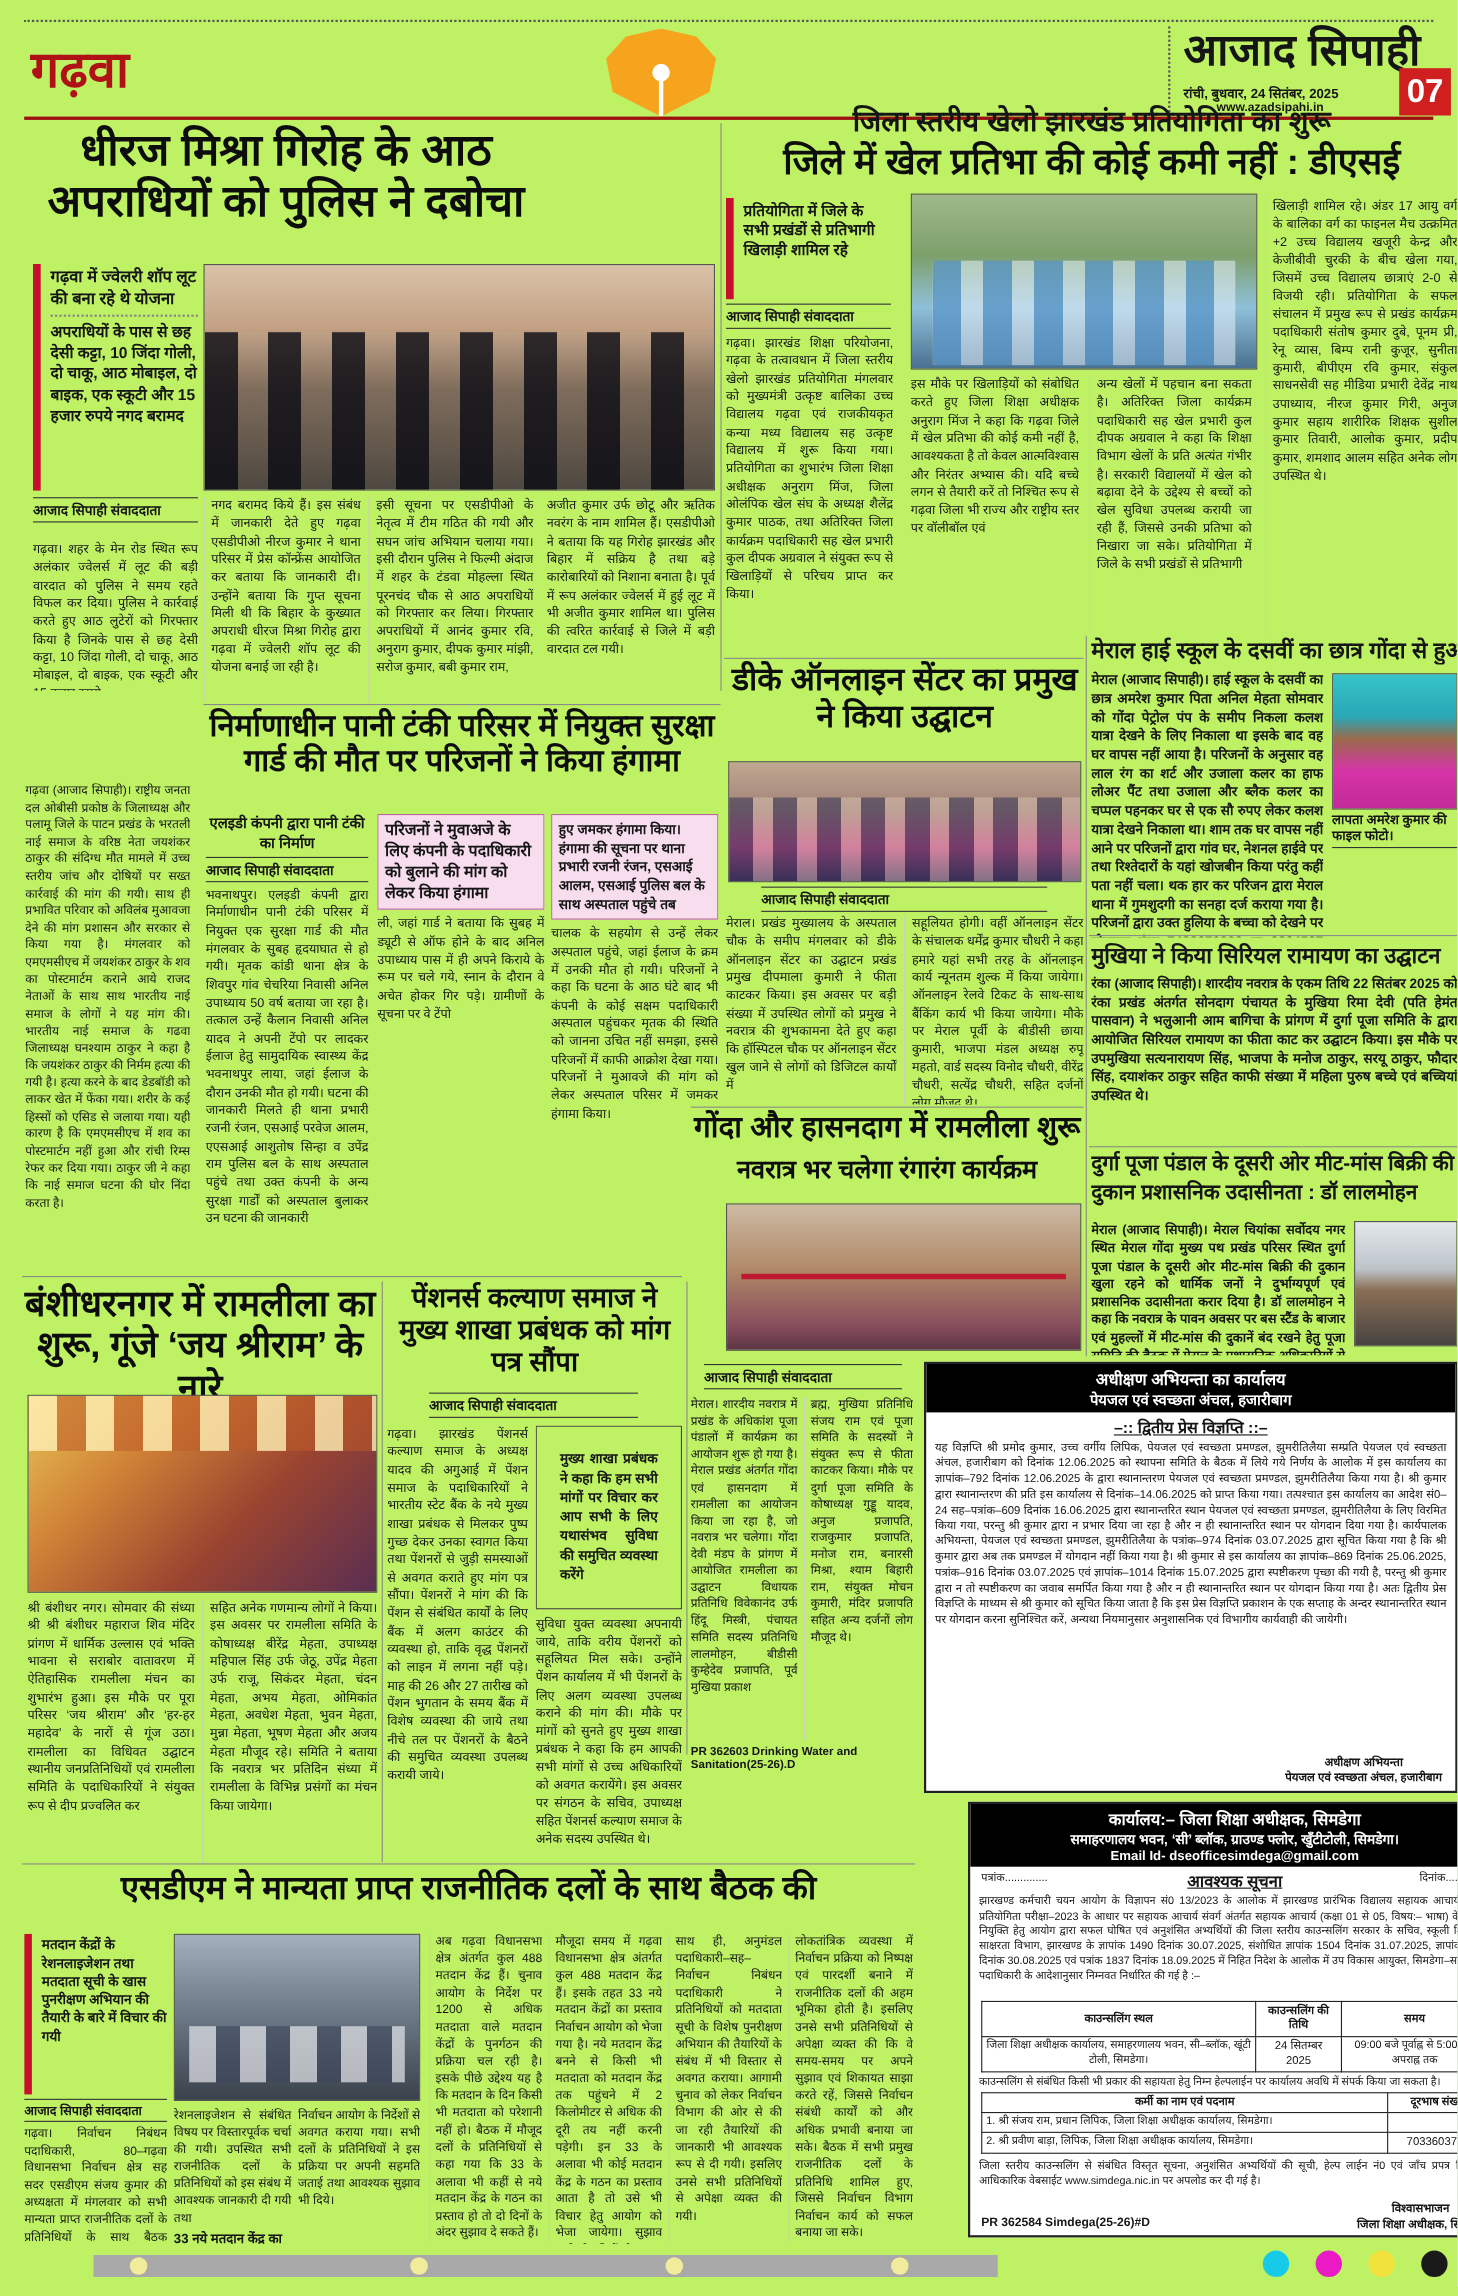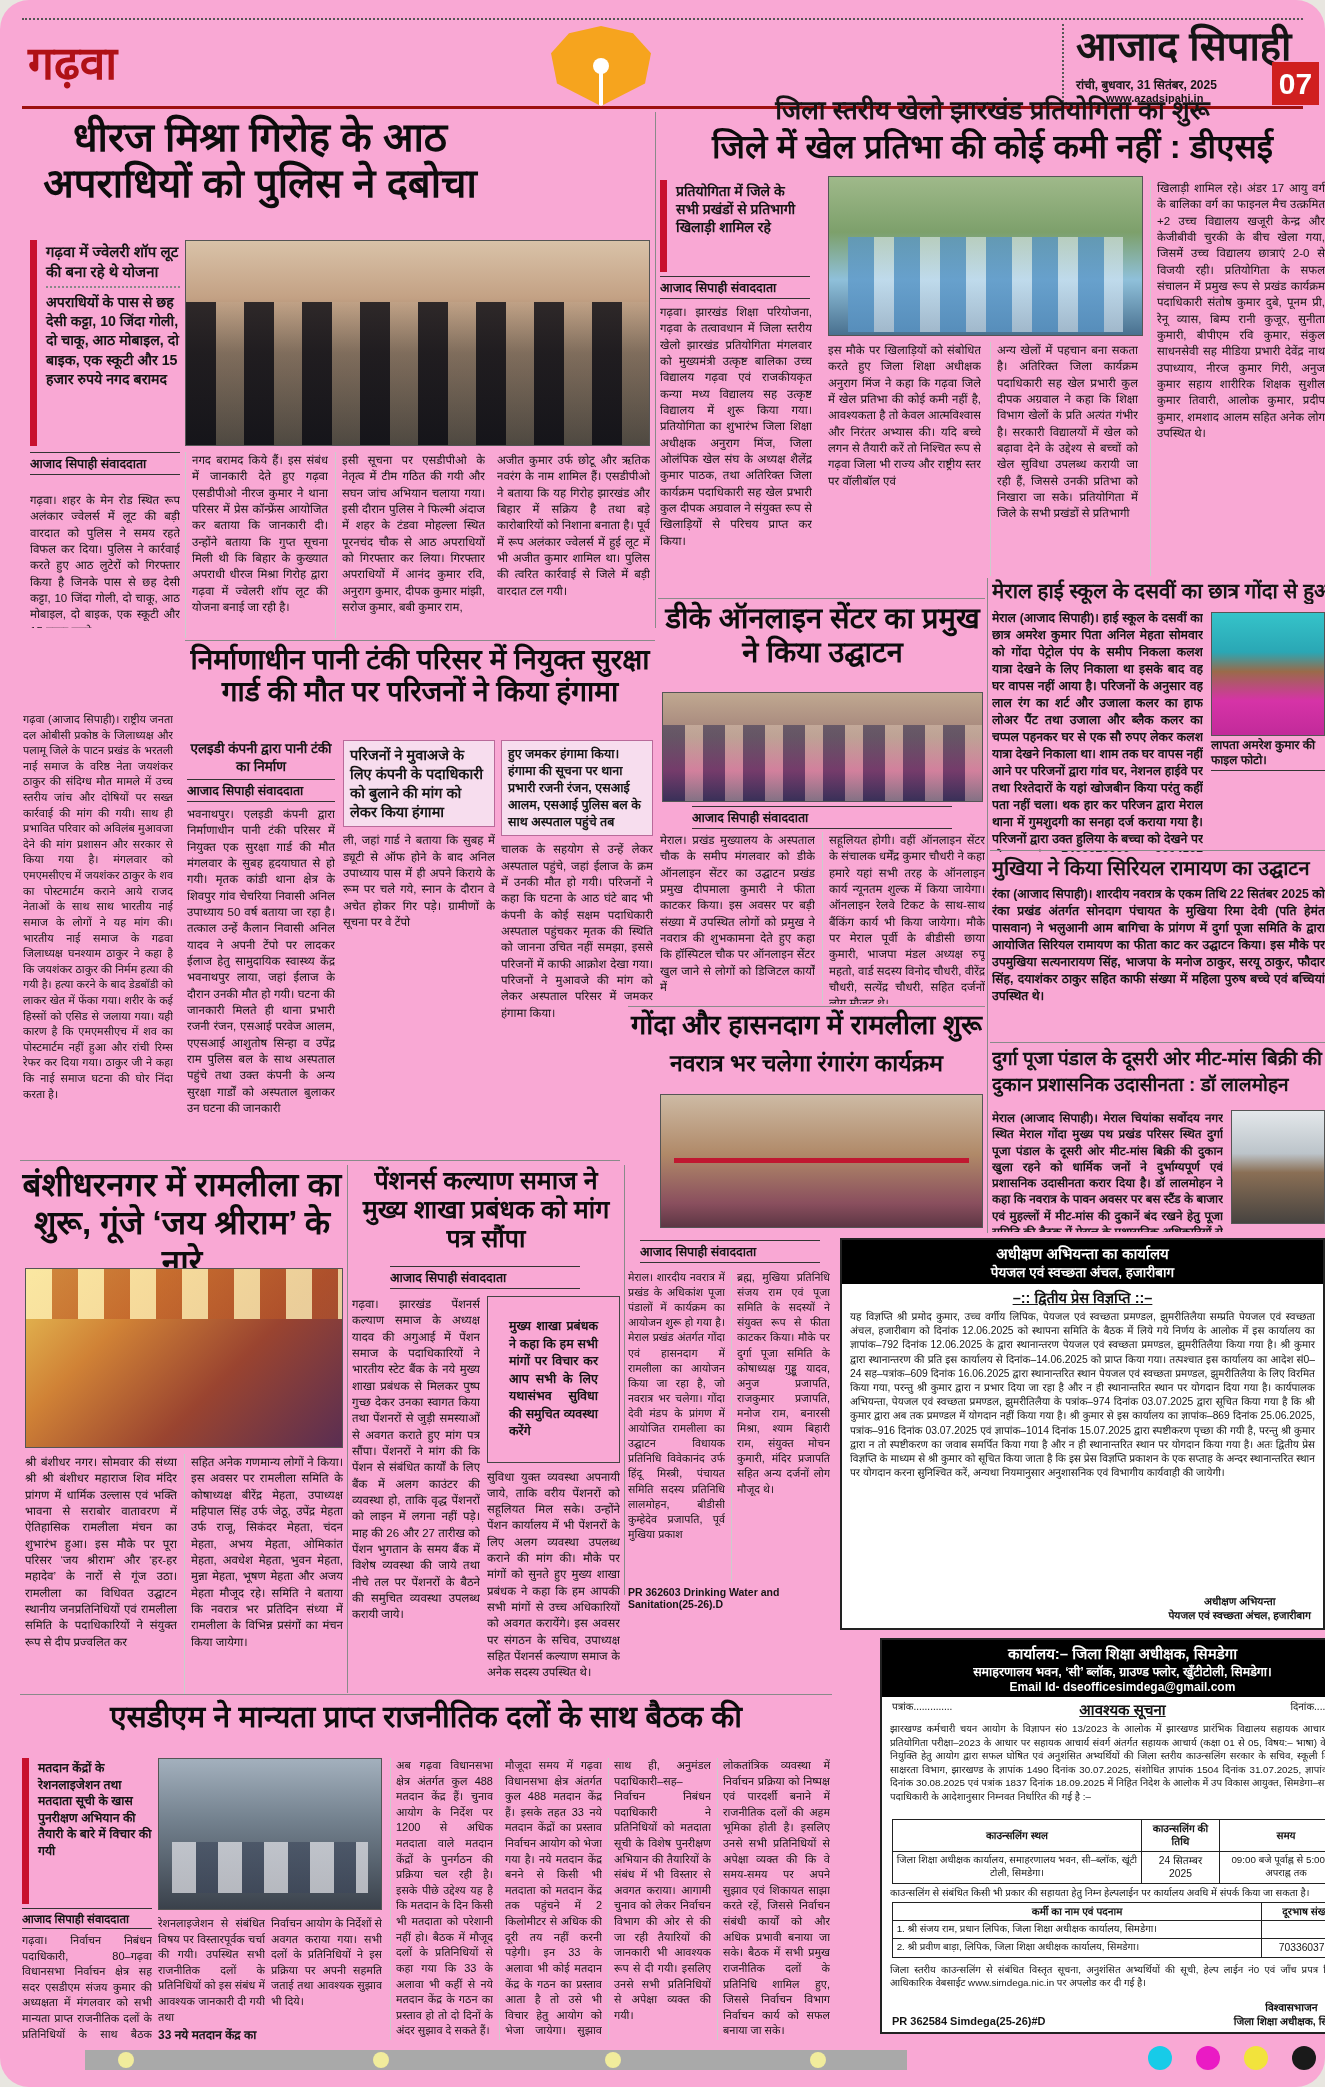--- a/index.html
+++ b/index.html
@@ -1,17 +1,17 @@
 <!DOCTYPE html>
 <html><head>
 <meta charset="utf-8">
 <style>
   html,body{margin:0;padding:0;background:#e8e6e0;}
-  .page{position:relative;width:1325px;height:2087px;background:#f9a8d4;margin:0 auto;
-        font-family:"Liberation Sans",sans-serif;color:#151515;overflow:hidden;border-radius:29px;}
+  .page{position:relative;width:1325px;height:2087px;background:#bef264;margin:0 auto;
+        font-family:"Liberation Sans",sans-serif;color:#151515;overflow:hidden;}
   .abs{position:absolute;box-sizing:border-box;}
   
   .b{font-size:11.5px;line-height:1.42;text-align:justify;overflow:hidden;}
   .b2{font-size:10.8px;line-height:1.4;text-align:justify;overflow:hidden;}
   .boldbody{font-size:12.3px;line-height:1.38;font-weight:700;text-align:justify;overflow:hidden;}
   .hl-main{font-weight:bold;text-align:center;line-height:1.16;color:#0d0d0d;}
   .byl{font-weight:bold;font-size:12.5px;border-top:1px solid #333;
        border-bottom:1px solid #333;padding:2px 0;}
   .sumbox{border-left:7px solid #c8102e;padding:2px 0 2px 9px;overflow:hidden;}
   .sumhead{font-weight:bold;font-size:15px;line-height:1.3;}
@@ -41,21 +41,21 @@
 <div class="page">
 
   <div class="abs" style="left:22px;top:18px;width:1281px;border-top:2px dotted #555;"></div>
   <div class="abs" style="left:28px;top:40px;font-size:46px;font-weight:bold;color:#b01116;line-height:1;">गढ़वा</div>
   <div class="abs" style="left:551px;top:26px;width:100px;height:80px;background:#f6a41e;clip-path:polygon(50% 100%,6% 72%,0 34%,18% 9%,50% 0,82% 9%,100% 34%,94% 72%);">
     <div style="position:absolute;left:48px;top:44px;width:4px;height:36px;background:#fff;"></div>
     <div style="position:absolute;left:42px;top:32px;width:16px;height:16px;border-radius:50%;background:#fff;"></div>
   </div>
   <div class="abs" style="left:1062px;top:24px;height:82px;border-left:2px dotted #555;"></div>
   <div class="abs" style="left:1076px;top:26px;width:240px;font-size:40px;font-weight:bold;line-height:1;">आजाद सिपाही</div>
-  <div class="abs" style="left:1076px;top:76px;width:190px;font-size:12px;font-weight:bold;">रांची, बुधवार, 31 सितंबर, 2025</div>
+  <div class="abs" style="left:1076px;top:76px;width:190px;font-size:12px;font-weight:bold;">रांची, बुधवार, 24 सितंबर, 2025</div>
   <div class="abs" style="left:1106px;top:92px;width:160px;font-size:11px;font-weight:bold;">www.azadsipahi.in</div>
   <div class="abs" style="left:1272px;top:62px;width:47px;height:43px;background:#d01f1f;color:#fff;font-size:30px;font-weight:bold;text-align:center;line-height:43px;">07</div>
   <div class="abs" style="left:22px;top:106px;width:1281px;height:3px;background:#9d1010;"></div>
 
   <div class="abs hl-main" style="left:28px;top:114px;width:464px;height:122px;font-size:40px;">धीरज मिश्रा गिरोह के आठ अपराधियों को पुलिस ने दबोचा</div>
   <div class="abs vrule" style="left:655px;top:112px;height:516px;"></div>
 
   <div class="abs sumbox" style="left:30px;top:240px;width:150px;height:206px;">
     <div class="sumhead">गढ़वा में ज्वेलरी शॉप लूट की बना रहे थे योजना</div>
     <div class="dotsep"></div>

